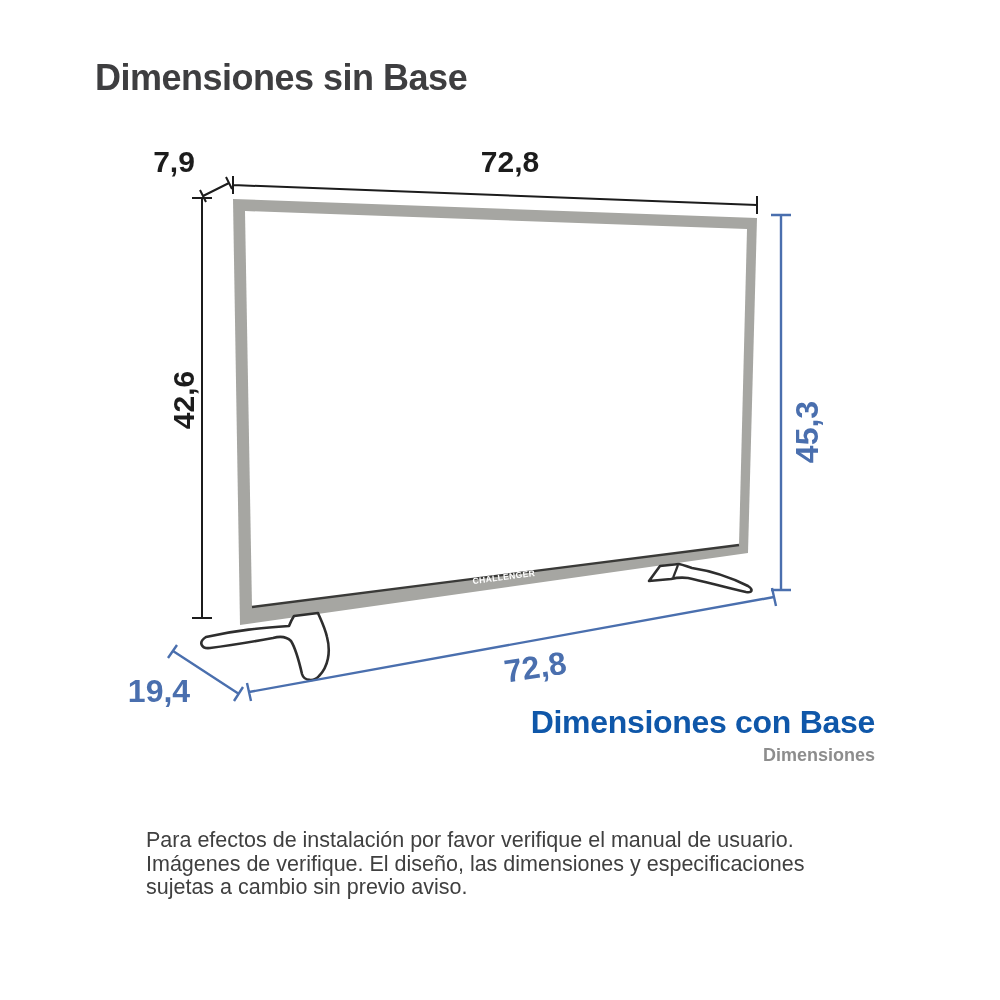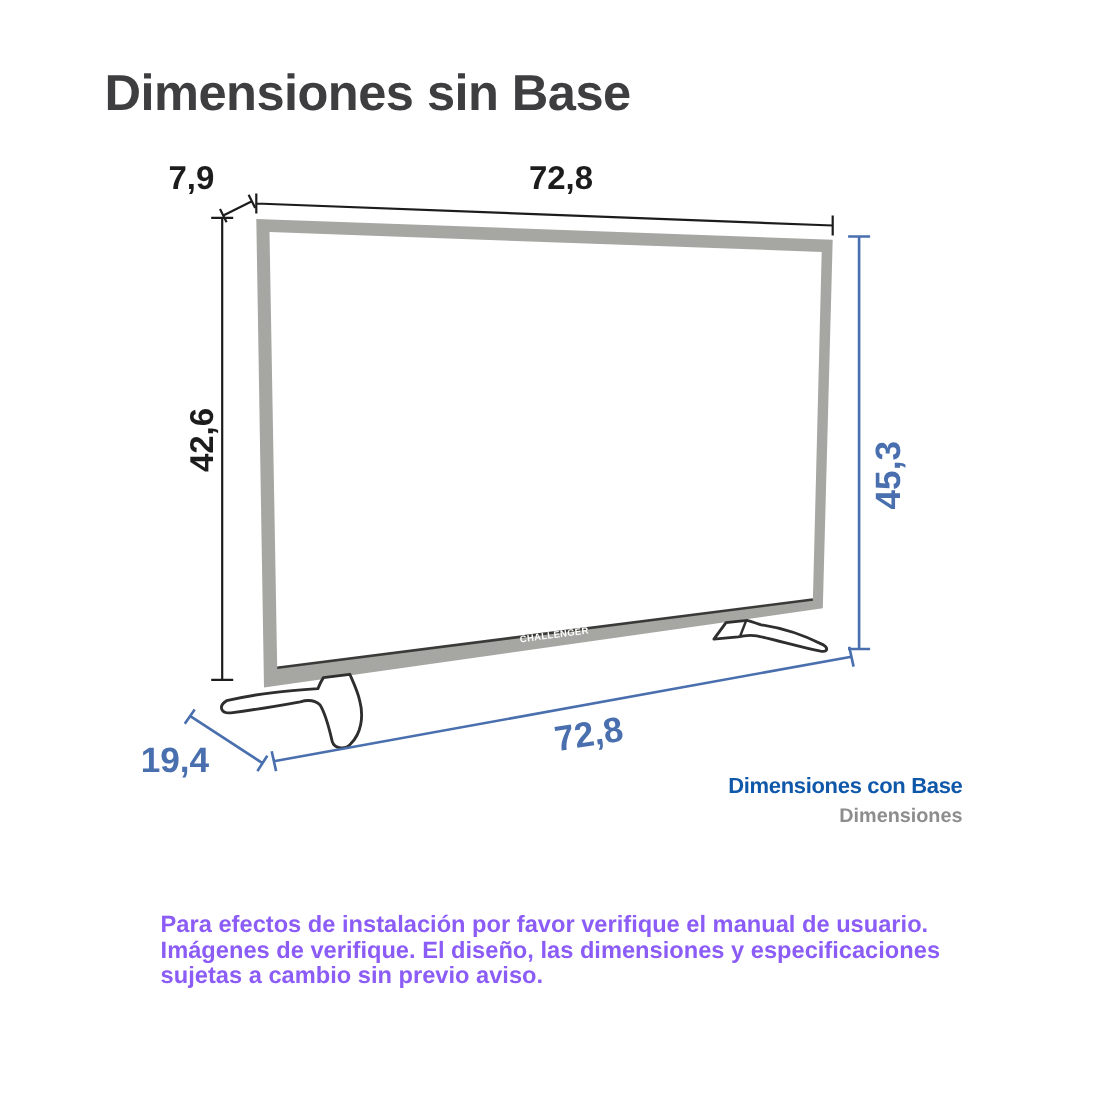--- a/index.html
+++ b/index.html
@@ -2,42 +2,42 @@
 <html><head>
 <meta charset="utf-8">
 <style>
   html,body{margin:0;padding:0;}
   body{
     width:1000px;height:1000px;position:relative;background:#ffffff;
     font-family:"Liberation Sans", sans-serif;overflow:hidden;
   }
   .page-title{
     position:absolute;left:95px;top:57px;
-    font-size:46px;font-weight:700;color:#3e3e40;letter-spacing:-.5px;
+    font-size:36px;font-weight:700;color:#3e3e40;letter-spacing:-.5px;
   }
   .diagram-svg{position:absolute;left:0;top:0;width:1000px;height:1000px;}
   .diagram-svg text{font-family:"Liberation Sans", sans-serif;font-weight:700;}
   .dim-black{stroke:#1c1c1c;stroke-width:2;fill:none;}
   .dim-blue{stroke:#4a6fae;stroke-width:2.4;fill:none;}
   .dim-label-black{fill:#1c1c1c;font-size:30px;}
   .dim-label-blue{fill:#4a6fae;font-size:32px;}
   .leg{fill:#ffffff;stroke:#2e2e2e;stroke-width:2.6;stroke-linejoin:round;}
   .conbase-block{
     position:absolute;right:125px;top:704px;text-align:right;
   }
   .conbase-title{
-    font-size:20px;font-weight:700;color:#0f57a9;letter-spacing:-.3px;
+    font-size:32px;font-weight:700;color:#0f57a9;letter-spacing:-.3px;
     margin:0 0 4px 0;
   }
   .conbase-note{
     font-size:18px;font-weight:700;color:#8d8d8d;line-height:21px;margin:0;
   }
   .disclaimer{
     position:absolute;left:146px;top:829px;width:760px;
-    font-size:21.5px;font-weight:700;color:#8b5cf6;line-height:23.5px;
+    font-size:21.5px;font-weight:400;color:#404040;line-height:23.5px;
   }
 </style>
 </head>
 <body>
 
 <div class="page-title">Dimensiones sin Base</div>
 
 <svg class="diagram-svg" viewBox="0 0 1000 1000">
 
   <g>

